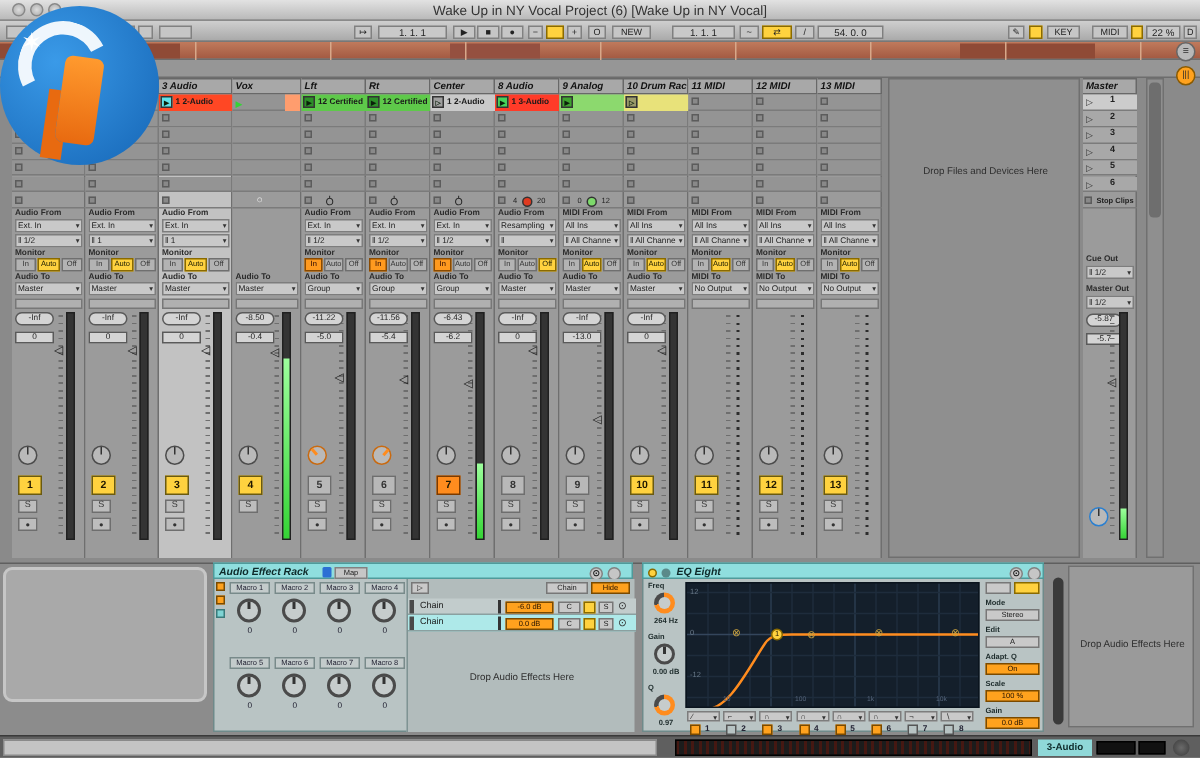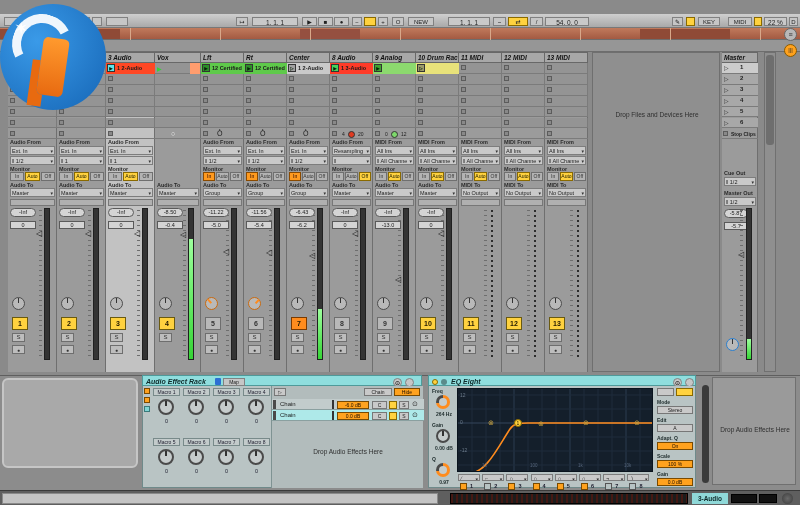--- a/index.html
+++ b/index.html
@@ -50,20 +50,26 @@
   .eqlbl{font-size:5px;font-weight:bold;color:#1c2a2a;white-space:nowrap;}
   .drop{color:#2f2f2f;font-size:6.5px;text-align:center;}
   .wm1{font-weight:bold;color:#1f7fd8;text-shadow:0 0 2px #cfe6ff,1px 1px 0 #7fb8ff;opacity:.95;white-space:nowrap;}
   .wm2{font-weight:bold;color:#3fae3f;text-shadow:0 0 1px #eaffea;opacity:.95;white-space:nowrap;}
   .ic{font-size:6px;color:#2a2a2a;text-align:center;}
 </style>
 </head>
 <body>
 
 <div id="app">
+    <div class="tb" style="left: 0px; top: 0px; width: 800px; height: 14px;">
+      <div class="light" style="left: 8px; top: 2px;"></div>
+      <div class="light" style="left: 20px; top: 2px;"></div>
+      <div class="light" style="left: 32px; top: 2px;"></div>
+      <div class="ttl" style="left: 100px; top: 0px; width: 600px; height: 14px;">Wake Up in NY Vocal Project (6)   [Wake Up in NY Vocal]</div>
+    </div>
     <div class="trans" style="left: 0px; top: 14px; width: 800px; height: 14px;">
       <div class="btn" style="left: 4px; top: 3px; width: 14px; height: 9px;"></div>
       <div class="fld" style="left: 22px; top: 3px; width: 30px; height: 9px;">0.00</div>
       <div class="btn" style="left: 56px; top: 3px; width: 10px; height: 9px;"></div>
       <div class="btn" style="left: 68px; top: 3px; width: 10px; height: 9px;"></div>
       <div class="btn" style="left: 80px; top: 3px; width: 10px; height: 9px;"></div>
       <div class="btn" style="left: 92px; top: 3px; width: 10px; height: 9px;"></div>
       <div class="btn" style="left: 106px; top: 3px; width: 22px; height: 9px;"></div>
       <div class="btn" style="left: 236px; top: 3px; width: 12px; height: 9px;">↦</div>
       <div class="fld" style="left: 252px; top: 3px; width: 46px; height: 9px;">1. 1. 1</div>

